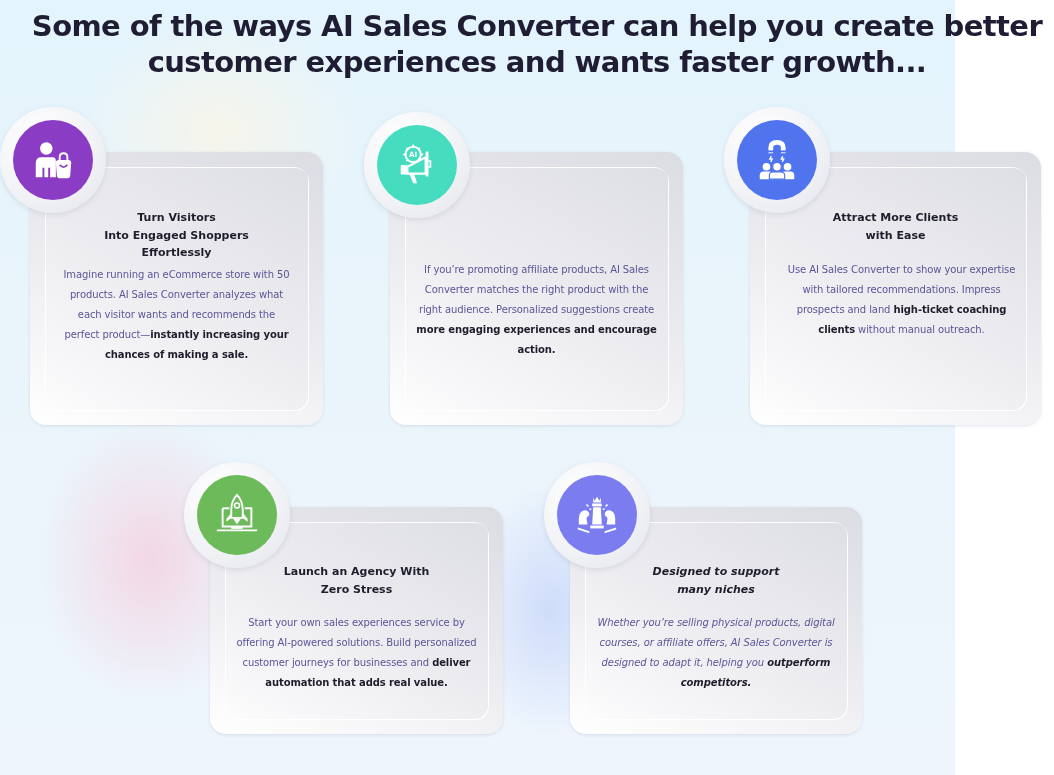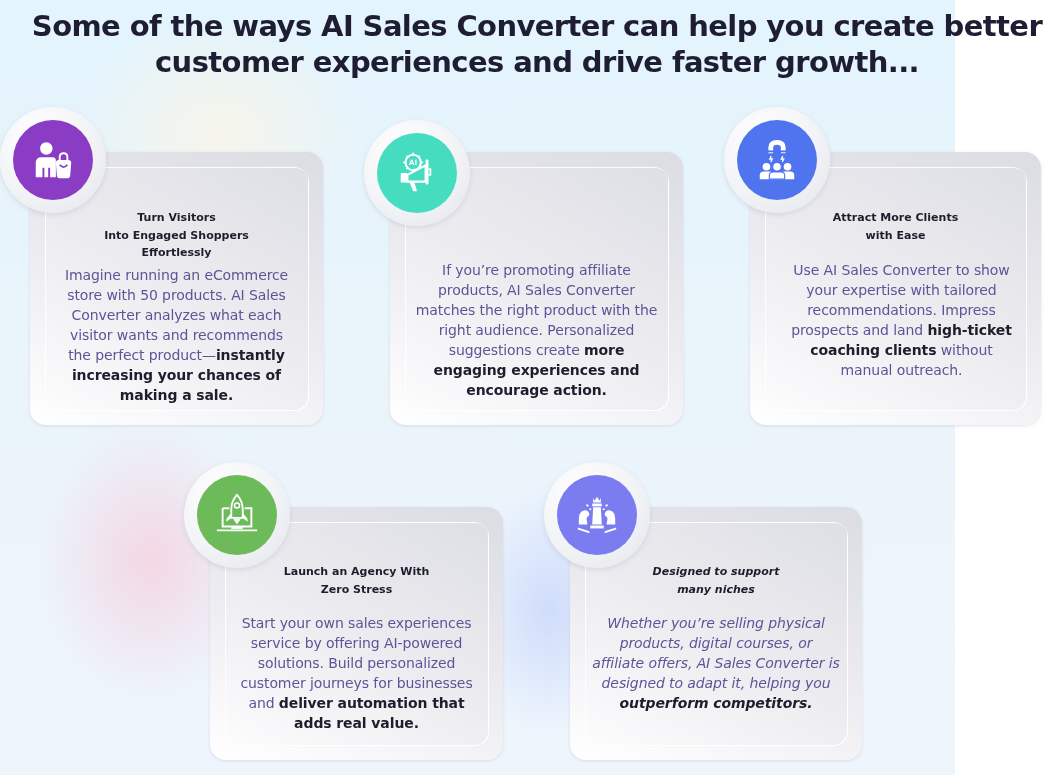--- a/index.html
+++ b/index.html
@@ -28,29 +28,29 @@
       border-radius: 16px;
       background: linear-gradient(200deg, #dcdde3 0%, #e9e9ee 45%, #ffffff 100%);
       box-shadow: 0 1px 3px rgba(170,175,195,0.35);
     }
     .card .inner {
       position: absolute; left: 15px; top: 15px; right: 15px; bottom: 15px;
       border-radius: 14px;
       background: linear-gradient(210deg, #dedfe5 0%, #ececf0 50%, #fcfcfd 100%);
       box-shadow: inset 1px 1px 0 rgba(255,255,255,0.9), 1px 1px 0 rgba(255,255,255,0.95);
     }
-    .card.short { height: 253px; }
+    .card.short { height: 227px; }
     .card-title {
       position: absolute; left: 20px; right: 20px; top: 57px;
       text-align: center; font-weight: bold; font-size: 11px;
       line-height: 17.5px; color: #1e1d2c;
     }
     .card-body {
       position: absolute; left: 16px; right: 16px;
-      text-align: center; font-size: 14px; line-height: 20px;
+      text-align: center; font-size: 10px; line-height: 20px;
       color: #5b5598; letter-spacing: -0.1px;
     }
     .card-body b { color: #1e1d2c; font-weight: bold; }
     .icon-ring {
       position: absolute; width: 106px; height: 106px; border-radius: 50%;
       background: radial-gradient(circle at 35% 30%, #ffffff 0%, #f2f3f6 55%, #e2e4ea 100%);
       box-shadow: 0 2px 5px rgba(150,155,175,0.25);
     }
     .icon-disc {
       position: absolute; left: 13px; top: 13px; width: 80px; height: 80px;
@@ -59,21 +59,21 @@
     }
     .icon-disc svg { width: 46px; height: 46px; }
   </style>
 </head>
 <body>
 
 <div class="bg-panel"></div>
 
 <h1 class="headline">
   <span>Some of the ways AI Sales Converter can help you create better</span><br>
-  <span>customer experiences and drive faster growth...</span>
+  <span>customer experiences and wants faster growth...</span>
 </h1>
 
 <div class="card" style="left:30px; top:152px;">
   <div class="inner"></div>
   <div class="card-title">
     <span>Turn Visitors</span><br>
     <span>Into Engaged Shoppers</span><br>
     <span>Effortlessly</span>
   </div>
   <div class="card-body" style="top:113px; left:30px; right:30px;">
@@ -91,21 +91,21 @@
     </svg>
   </div>
 </div>
 
 <div class="card" style="left:390px; top:152px;">
   <div class="inner"></div>
   <div class="card-body" style="top:108px; left:22px; right:22px;">
     <span>If you’re promoting affiliate products, AI Sales Converter matches the right product with the right audience. Personalized suggestions create </span><b>more engaging experiences and encourage action.</b><span></span>
   </div>
 </div>
-<div class="icon-ring" style="left:364px; top:120px;">
+<div class="icon-ring" style="left:364px; top:112px;">
   <div class="icon-disc" style="background:#45dcc0;">
     <svg viewBox="0 0 48 48">
       <circle cx="20" cy="13" r="8" fill="none" stroke="#fff" stroke-width="2.2"></circle>
       <g stroke="#fff" stroke-width="1.6">
         <line x1="20" y1="2.5" x2="20" y2="4.5"></line>
           <line x1="20" y1="21.5" x2="20" y2="23.5"></line>
         <line x1="9.5" y1="13" x2="11.5" y2="13"></line>
           <line x1="28.5" y1="13" x2="30.5" y2="13"></line>
         <line x1="13" y1="6" x2="14.3" y2="7.3"></line>
           <line x1="27" y1="6" x2="25.7" y2="7.3"></line>

